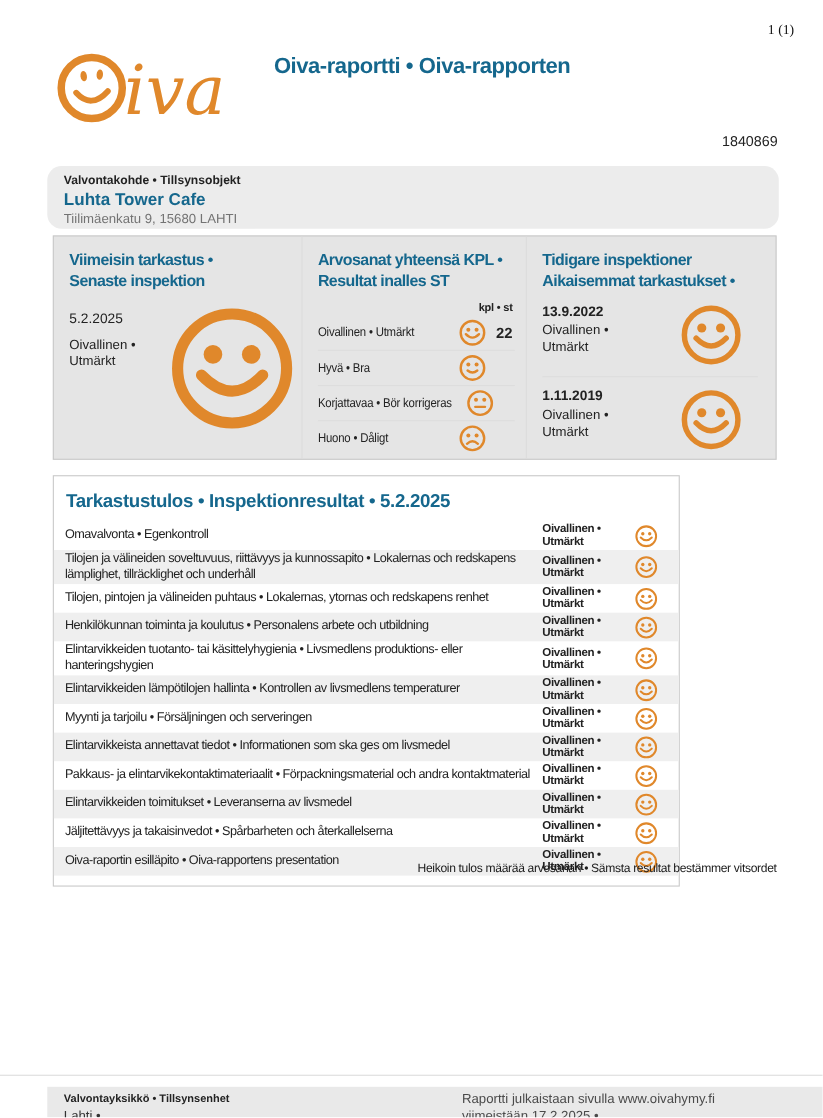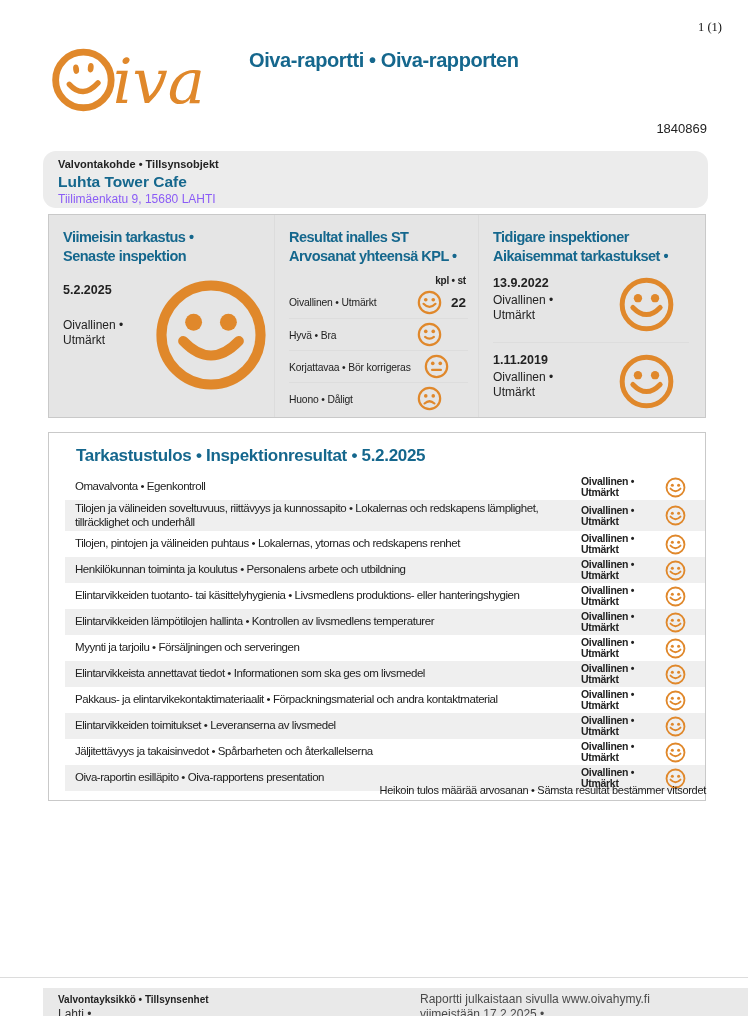--- a/index.html
+++ b/index.html
@@ -15,47 +15,47 @@
   .header{position:absolute;top:40px;left:48px;display:flex;align-items:flex-start;}
   .logo{width:178px;height:76px;flex:none;}
   .titles{margin-left:23px;padding-top:3px;}
   .title-line{display:block;font-size:20px;font-weight:bold;color:var(--teal);line-height:34px;letter-spacing:-0.4px;white-space:nowrap;}
 
   .report-number{position:absolute;top:121px;right:41px;font-size:13px;color:#222;}
 
   .establishment{position:absolute;top:151px;left:43px;width:665px;height:57px;background:#ececec;padding:6px 0 0 15px;border-radius:13px;}
   .est-label{font-size:11px;font-weight:bold;color:#222;line-height:14px;}
   .est-name{font-size:15.5px;font-weight:bold;color:var(--teal);line-height:21px;}
-  .est-address{font-size:12px;color:#8b5cf6;line-height:15px;}
+  .est-address{font-size:12px;color:#737373;line-height:15px;}
 
   .summary-box{position:absolute;top:214px;left:48px;width:658px;height:204px;border:1px solid #c9c9c9;background:#e5e5e5;display:flex;}
   .sum-col{position:relative;padding:13px 10px 0 14px;}
   .col1{width:226px;border-right:1px solid #dcdcdc;}
   .col2{width:204px;border-right:1px solid #dcdcdc;}
   .col3{flex:1;padding-right:16px;}
   .sum-h{display:block;font-size:14.5px;font-weight:bold;color:var(--teal);line-height:19px;letter-spacing:-0.5px;white-space:nowrap;}
 
   .insp-meta{margin-top:17px;width:92px;font-size:12px;line-height:15px;}
-  .insp-date{font-weight:bold;font-size:12.5px;margin-bottom:20px;}
+  .insp-date{font-weight:normal;font-size:12.5px;margin-bottom:8px;}
   .big-smiley{position:absolute;top:62px;right:5px;width:116px;height:116px;}
 
   .unit-label{margin-top:9px;text-align:right;font-size:10px;font-weight:bold;color:#222;padding-right:2px;letter-spacing:-0.2px;}
   .grade-row{display:flex;align-items:center;height:32px;padding-right:2px;}
   .grade-row + .grade-row{border-top:1px solid #ddd;}
   .gt-label{flex:1;font-size:11.5px;letter-spacing:-0.2px;white-space:nowrap;transform:scaleX(0.9);transform-origin:left center;}
   .gt-icon{width:25px;height:25px;flex:none;}
   .gt-count{width:24px;text-align:right;font-weight:bold;font-size:13.5px;flex:none;}
 
   .prev-item{display:flex;align-items:flex-start;padding:10px 0 9px 0;}
   .prev-item + .prev-item{border-top:1px solid #ddd;}
   .prev-meta{flex:1;font-size:12px;line-height:15px;}
   .prev-date{font-weight:bold;font-size:12.5px;margin-bottom:2px;}
   .prev-smiley{width:57px;height:57px;flex:none;margin-right:14px;}
 
-  .results-box{position:absolute;top:432px;left:48px;width:658px;border:1px solid #c9c9c9;background:#fff;padding:13px 0 9px 16px;}
+  .results-box{position:absolute;top:432px;left:48px;width:570px;border:1px solid #c9c9c9;background:#fff;padding:13px 0 9px 0;}
   .results-title{font-size:17px;font-weight:bold;color:var(--teal);letter-spacing:-0.3px;margin:0 0 8px 11px;}
   .result-row{display:flex;align-items:center;min-height:24px;padding:2px 12px 2px 10px;}
   .result-row:nth-child(even){background:#efefef;}
   .result-label{flex:1;font-size:11.5px;line-height:13.5px;letter-spacing:-0.45px;padding-right:8px;}
   .result-grade{width:76px;flex:none;font-size:10.5px;font-weight:bold;line-height:11px;letter-spacing:-0.3px;}
   .result-grade span{display:block;}
   .result-icon{width:36px;flex:none;display:flex;justify-content:center;}
   .result-icon svg{width:21px;height:21px;}
 
   .footnote{position:absolute;top:784px;right:42px;font-size:11px;color:#1a1a1a;letter-spacing:-0.3px;}
@@ -109,22 +109,22 @@
       </div>
       <svg class="big-smiley" viewBox="0 0 48 48" aria-hidden="true">
         <circle class="st" cx="24" cy="24" r="20.5" stroke-width="4.2"></circle>
         <circle class="fl" cx="16.8" cy="18.7" r="3.5"></circle>
         <circle class="fl" cx="31.2" cy="18.7" r="3.5"></circle>
         <path class="st" d="M12.5 26.5 Q24 38.5 35.5 26.5" stroke-width="4.2"></path>
       </svg>
     </div>
 
     <div class="sum-col col2">
+      <span class="sum-h">Arvosanat yhteensä KPL •</span>
       <span class="sum-h">Resultat inalles ST</span>
-      <span class="sum-h">Arvosanat yhteensä KPL •</span>
       <div class="unit-label">kpl • st</div>
 
       <div class="grade-row">
         <div class="gt-label">Oivallinen • Utmärkt</div>
         <svg class="gt-icon" viewBox="0 0 48 48" aria-hidden="true">
           <circle class="st" cx="24" cy="24" r="20.5" stroke-width="4.2"></circle>
           <circle class="fl" cx="16.8" cy="18.7" r="3.5"></circle>
           <circle class="fl" cx="31.2" cy="18.7" r="3.5"></circle>
           <path class="st" d="M12.5 26.5 Q24 38.5 35.5 26.5" stroke-width="4.2"></path>
         </svg>

